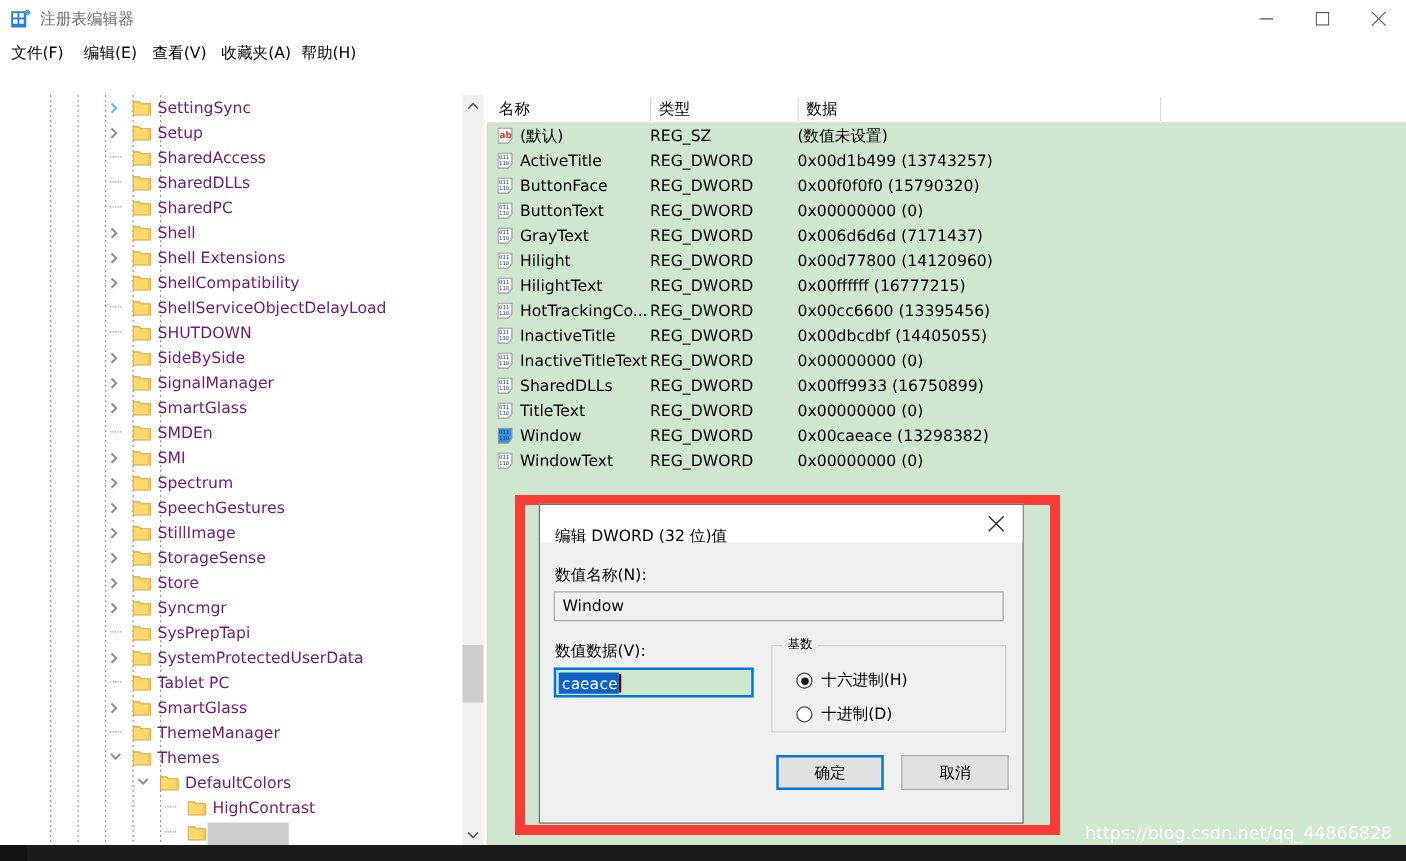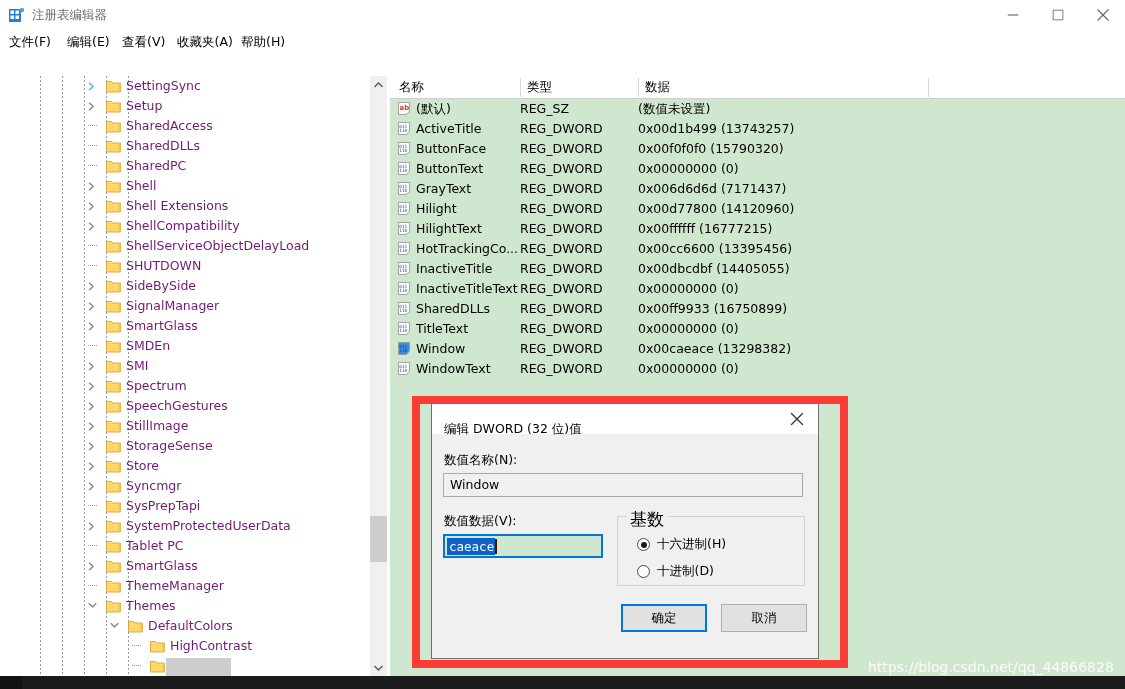--- a/index.html
+++ b/index.html
@@ -106,21 +106,21 @@
   .input-data{left:11px;top:130px;width:160px;height:24px;background:#cfe7cf;
      border:2px solid #0078d7;}
   .sel-text{position:absolute;left:2px;top:2px;background:#0f62c8;color:#fff;padding:1px 1px 1px 2px;
      font-size:12.5px;font-family:"DejaVu Sans Mono","Liberation Mono",monospace;}
   .caret{position:absolute;top:3px;width:2px;height:15px;background:#4a0d0d;}
 
   
   .groupbox{position:absolute;left:185px;top:112px;width:186px;height:68px;
      border:1px solid #d2d2d2;background:transparent;}
   .gb-title{position:absolute;left:194px;top:104px;background:#f0f0f0;padding:0 4px;
-     font-size:17px;font-family:"DejaVu Sans","Liberation Sans",sans-serif;}
+     font-size:10px;font-family:"DejaVu Sans","Liberation Sans",sans-serif;}
   .radio{position:absolute;width:13px;height:13px;border-radius:50%;
      border:1px solid #4a4a4a;background:#fff;box-sizing:border-box;}
   .radio.on::after{content:"";position:absolute;left:2.5px;top:2.5px;width:6px;height:6px;
      border-radius:50%;background:#1a1a1a;}
   .radio-label{position:absolute;font-size:12.5px;
      font-family:"DejaVu Sans","Liberation Sans",sans-serif;}
 
   
   .dlg-btn{position:absolute;height:28px;width:86px;background:#e1e1e1;
      border:1px solid #adadad;box-sizing:border-box;font-size:12.5px;

